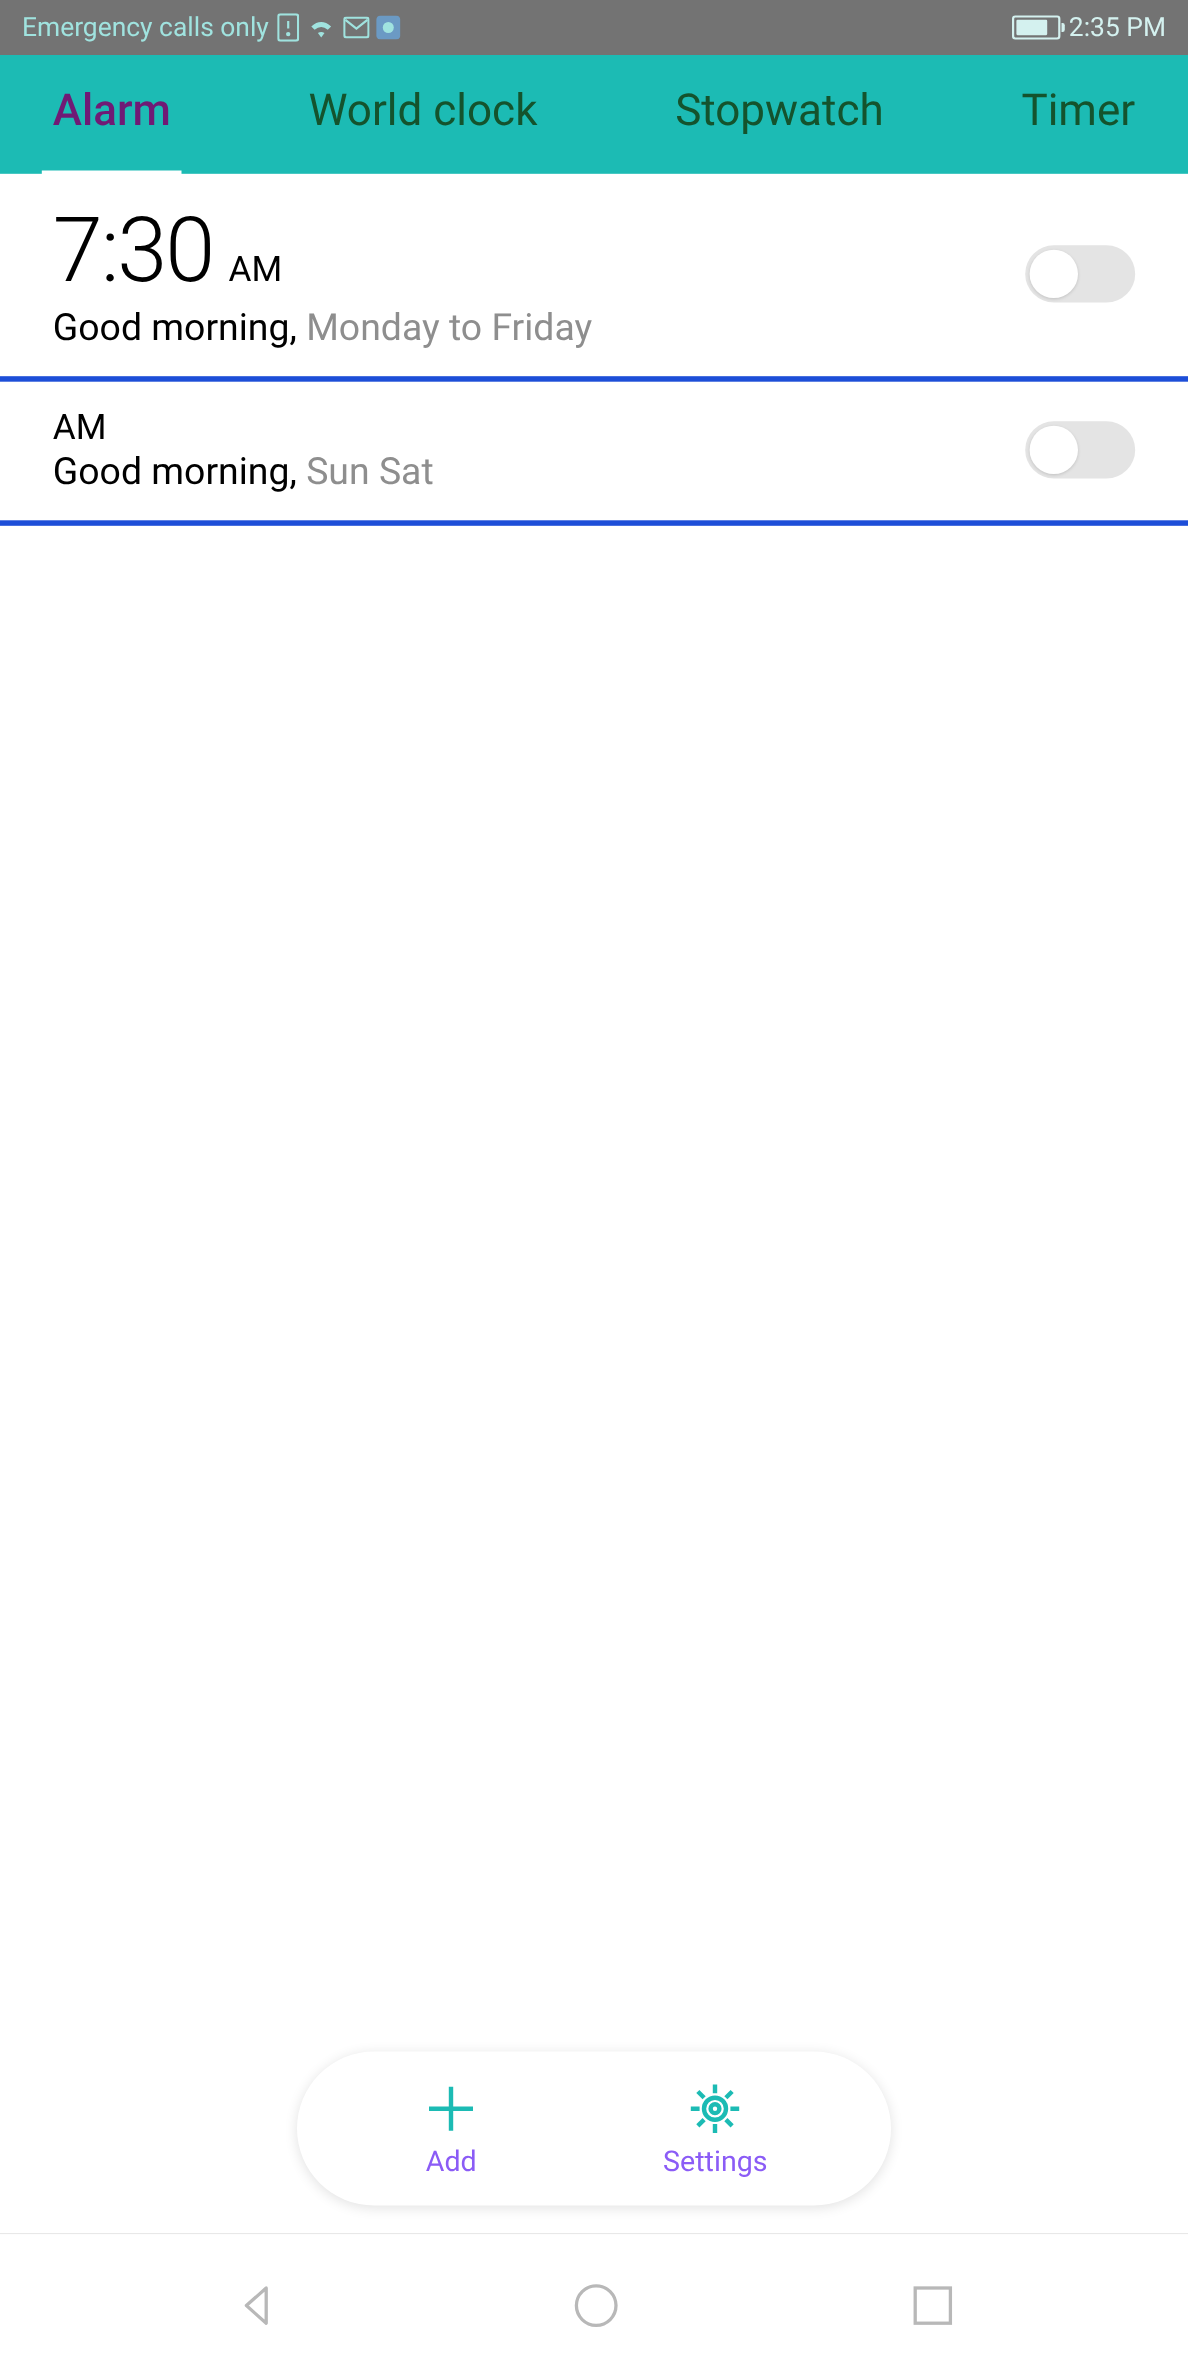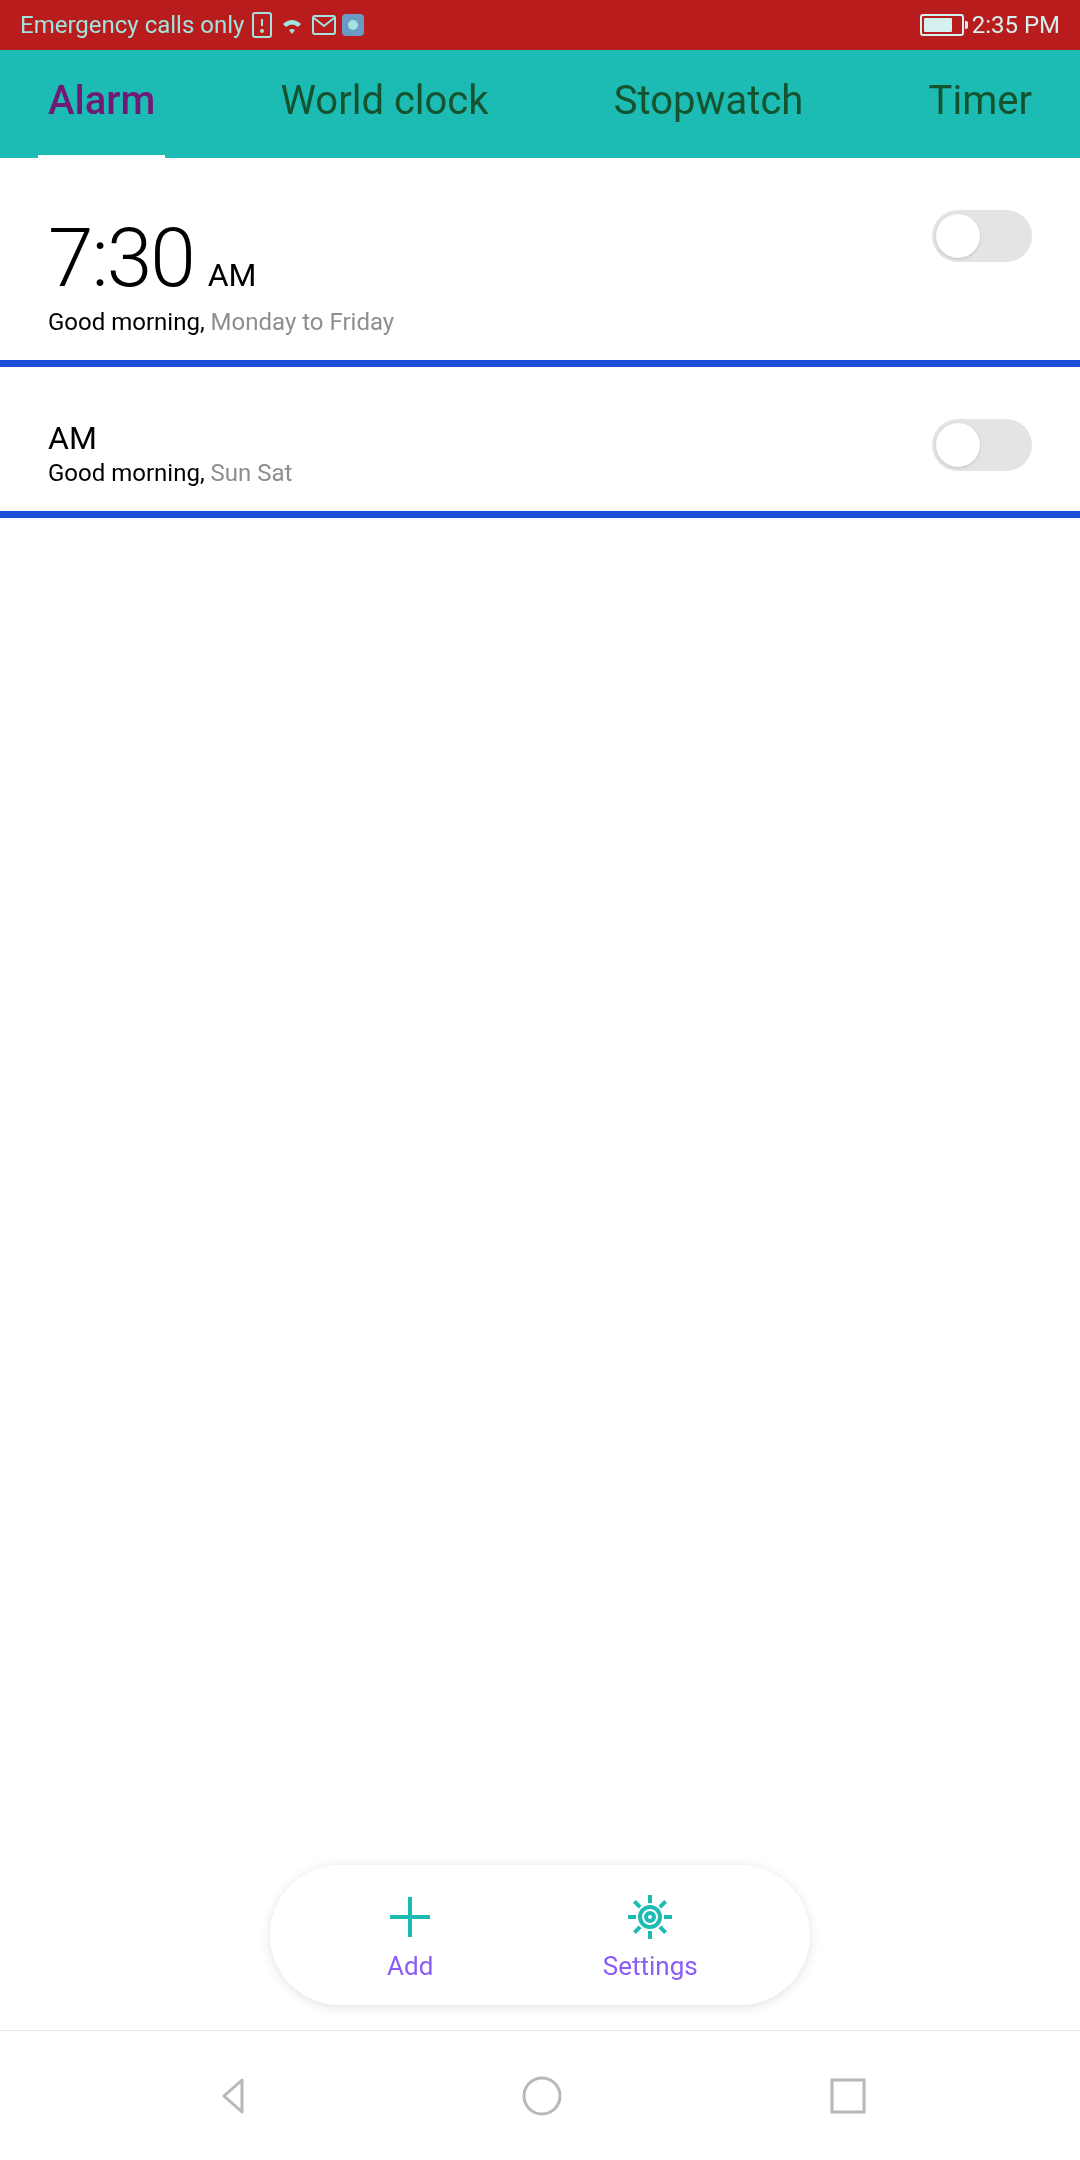--- a/index.html
+++ b/index.html
@@ -10,21 +10,21 @@
     body {
       width: 1080px;
       height: 2160px;
       font-family: -apple-system, BlinkMacSystemFont, 'Segoe UI', Roboto, sans-serif;
       background: #ffffff;
       position: relative;
       overflow: hidden;
     }
     .status-bar {
       height: 50px;
-      background: #b91c1c;
+      background: #737373;
       display: flex;
       align-items: center;
       justify-content: space-between;
       padding: 0 20px;
       color: #a0e3df;
       font-size: 24px;
     }
     .status-left {
       display: flex;
       align-items: center;
@@ -67,24 +67,24 @@
       left: -10px;
       right: -10px;
       height: 5px;
       background: #ffffff;
     }
     .alarm-list {
       padding: 0;
     }
     .alarm-item {
       padding: 22px 48px 24px 48px;
-      border-bottom: 7px solid #1d4ed8;
+      border-bottom: 5px solid #1d4ed8;
       display: flex;
       justify-content: space-between;
-      margin-top: 30px;
+      align-items: center;
     }
     .alarm-info {
       display: flex;
       flex-direction: column;
     }
     .alarm-time-row {
       display: flex;
       align-items: baseline;
       gap: 14px;
     }
@@ -93,21 +93,21 @@
       font-weight: 300;
       color: #000000;
       letter-spacing: -2px;
     }
     .alarm-ampm {
       font-size: 32px;
       color: #000000;
       font-weight: 400;
     }
     .alarm-label-row {
-      font-size: 24px;
+      font-size: 34px;
       margin-top: 2px;
     }
     .alarm-label {
       color: #000000;
     }
     .alarm-days {
       color: #8e8e8e;
     }
     .toggle {
       width: 100px;

